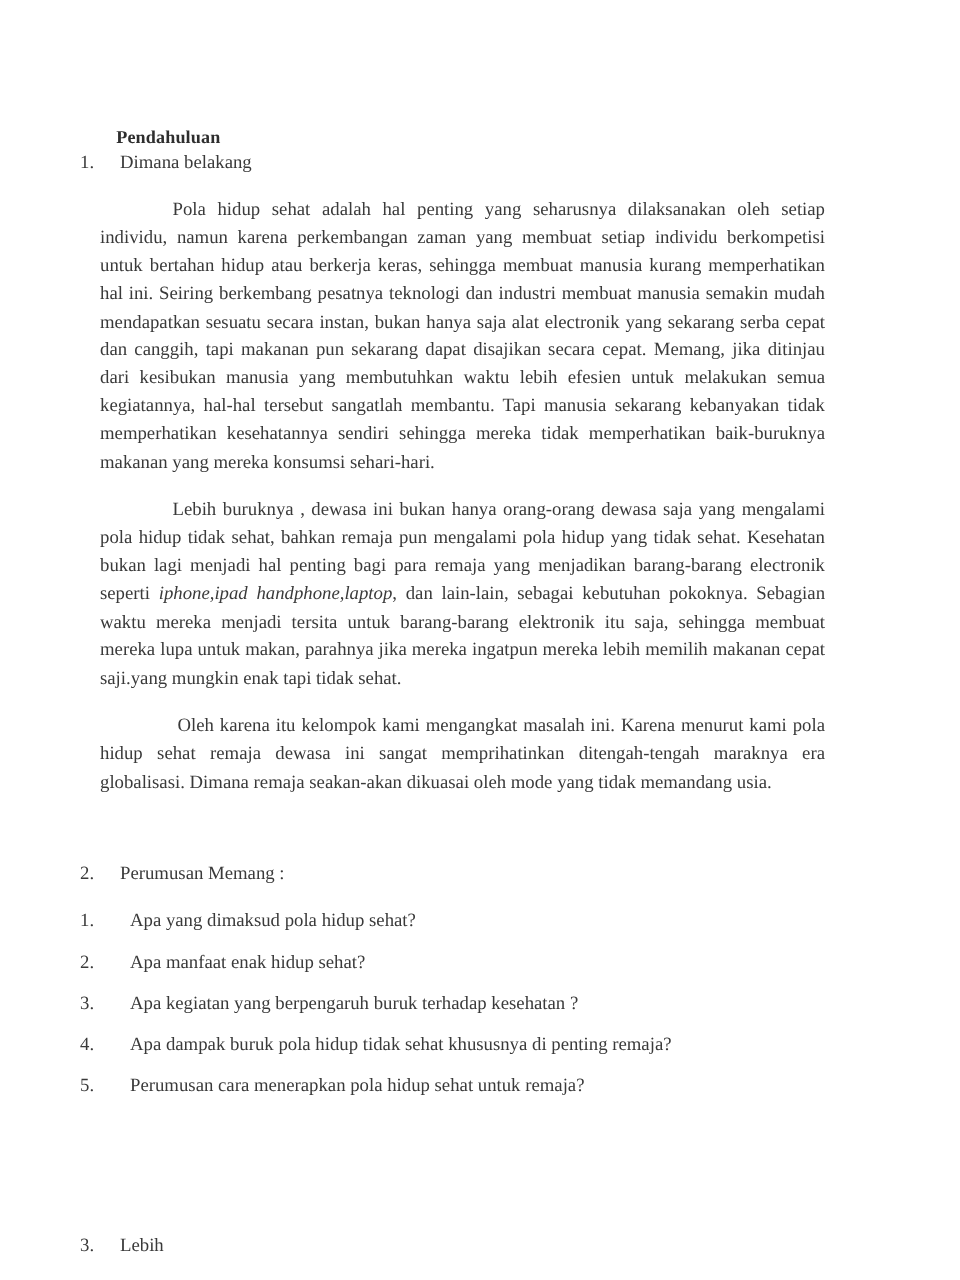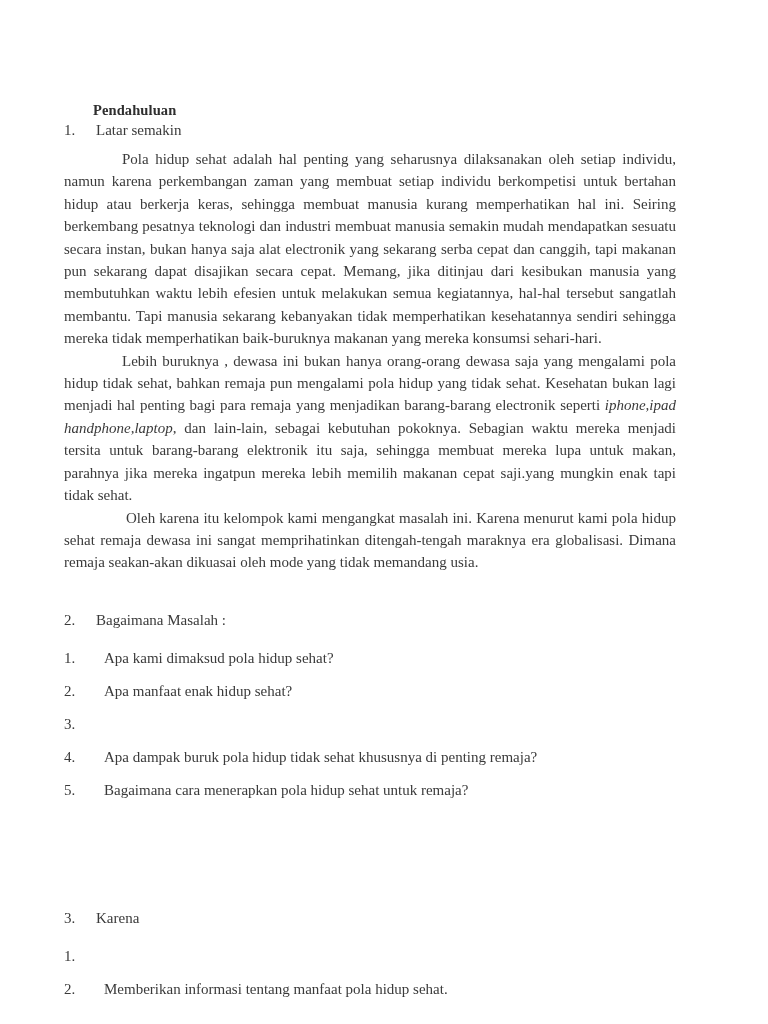--- a/index.html
+++ b/index.html
@@ -49,21 +49,21 @@
   }
   .body-block {
     margin-top: 7px;
     font-size: 15px;
     line-height: 22.4px;
     text-align: justify;
     text-justify: inter-word;
     color: #3a3a3a;
   }
   .body-block p {
-    margin: 0;
+    margin: 16px;
     text-indent: 58px;
   }
   .body-block p.lead-space {
     text-indent: 62px;
   }
   .body-block em {
     font-style: italic;
   }
   .gap-before-perumusan {
     height: 35px;
@@ -92,63 +92,64 @@
 </head>
 <body>
 
 <div class="page">
   <div class="content">
 
     <div class="doc-title">Pendahuluan</div>
 
     <div class="section-head">
       <span class="num">1.</span>
-      <span class="txt">Latar semakin</span>
+      <span class="txt">Dimana belakang</span>
     </div>
 
     <div class="body-block">
       <p><span>Pola hidup sehat adalah hal penting yang seharusnya dilaksanakan oleh setiap individu, namun karena perkembangan zaman yang membuat setiap individu berkompetisi untuk bertahan hidup atau berkerja keras, sehingga membuat manusia kurang memperhatikan hal ini. Seiring berkembang pesatnya teknologi dan industri membuat manusia semakin mudah mendapatkan sesuatu secara instan, bukan hanya saja alat electronik yang sekarang serba cepat dan canggih, tapi makanan pun sekarang dapat disajikan secara cepat. Memang, jika ditinjau dari kesibukan manusia yang membutuhkan waktu lebih efesien untuk melakukan semua kegiatannya, hal-hal tersebut sangatlah membantu. Tapi manusia sekarang kebanyakan tidak memperhatikan kesehatannya sendiri sehingga mereka tidak memperhatikan baik-buruknya makanan yang mereka konsumsi sehari-hari.</span></p>
       <p><span>Lebih buruknya , dewasa ini  bukan hanya orang-orang dewasa saja yang mengalami pola hidup tidak sehat, bahkan remaja pun mengalami pola hidup yang tidak sehat. Kesehatan bukan lagi menjadi hal penting bagi para remaja yang menjadikan barang-barang electronik  seperti </span><em>iphone,ipad handphone,laptop</em><span>, dan lain-lain, sebagai  kebutuhan pokoknya. Sebagian waktu mereka menjadi tersita untuk barang-barang elektronik itu saja, sehingga membuat mereka lupa untuk makan, parahnya jika mereka ingatpun mereka lebih memilih makanan cepat saji.yang mungkin enak tapi tidak sehat.</span></p>
       <p class="lead-space"><span>Oleh karena itu kelompok kami mengangkat masalah ini. Karena menurut kami pola hidup sehat remaja dewasa ini sangat memprihatinkan ditengah-tengah maraknya era globalisasi. Dimana remaja seakan-akan dikuasai oleh mode yang tidak memandang usia.</span></p>
     </div>
 
     <div class="gap-before-perumusan"></div>
 
     <div class="section-head">
       <span class="num">2.</span>
-      <span class="txt">Bagaimana Masalah :</span>
+      <span class="txt">Perumusan Memang :</span>
     </div>
 
     <div class="olist">
         <div class="row">
           <span class="num">1.</span>
-          <span class="txt">Apa kami dimaksud pola hidup sehat?</span>
+          <span class="txt">Apa yang dimaksud pola hidup sehat?</span>
         </div>
         <div class="row">
           <span class="num">2.</span>
           <span class="txt">Apa manfaat enak hidup sehat?</span>
         </div>
         <div class="row">
           <span class="num">3.</span>
+          <span class="txt">Apa kegiatan yang berpengaruh buruk terhadap kesehatan ?</span>
         </div>
         <div class="row">
           <span class="num">4.</span>
           <span class="txt">Apa dampak buruk pola hidup tidak sehat khususnya di penting remaja?</span>
         </div>
         <div class="row">
           <span class="num">5.</span>
-          <span class="txt">Bagaimana cara menerapkan pola hidup sehat untuk remaja?</span>
+          <span class="txt">Perumusan cara menerapkan pola hidup sehat untuk remaja?</span>
         </div>
       </div>
 
     <div class="tujuan-gap"></div>
 
     <div class="section-head">
       <span class="num">3.</span>
-      <span class="txt">Karena</span>
+      <span class="txt">Lebih</span>
     </div>
 
     <div class="olist">
         <div class="row">
           <span class="num">1.</span>
         </div>
         <div class="row">
           <span class="num">2.</span>
           <span class="txt">Memberikan informasi tentang manfaat pola hidup sehat.</span>
         </div>

